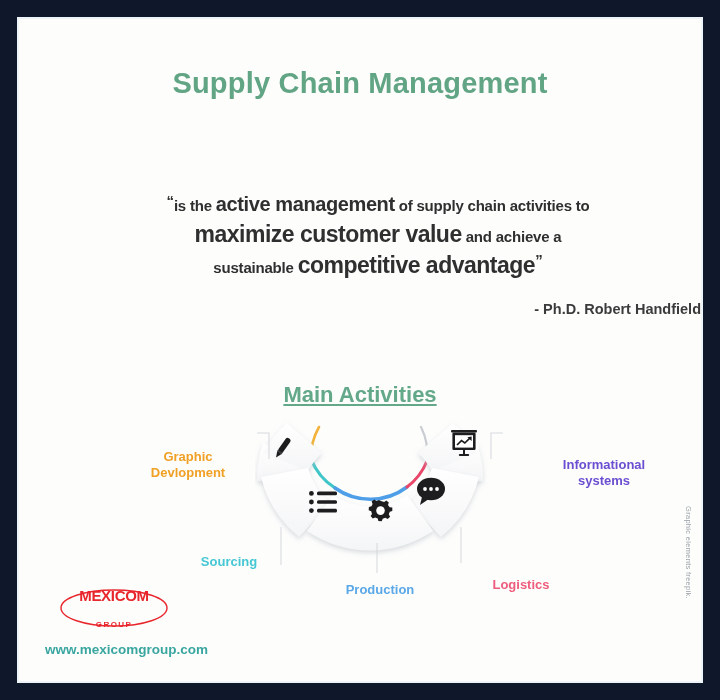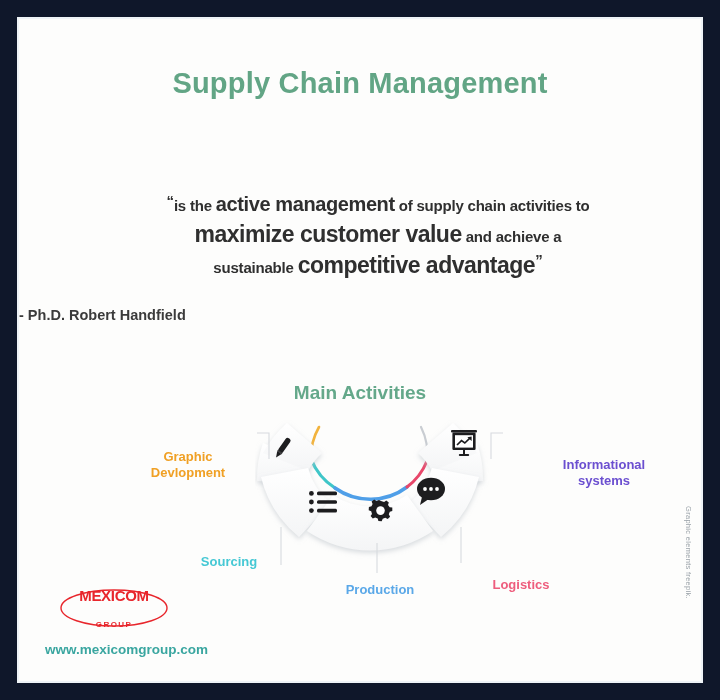--- a/index.html
+++ b/index.html
@@ -56,39 +56,40 @@
     color: #2f2f2f;
     line-height: 1.38;
   }
   #quote .ln { display: block; white-space: nowrap; }
   .q-sm { font-size: 15px; font-weight: bold; letter-spacing: -0.2px; }
   .q-md { font-size: 20px; font-weight: bold; letter-spacing: -0.4px; }
   .q-lg { font-size: 23px; font-weight: bold; letter-spacing: -0.5px; }
   .q-mark { font-size: 15px; font-weight: bold; vertical-align: top; }
   #attrib {
     position: absolute;
-    top: 288px;
+    top: 282px;
     left: 0;
     width: 100%;
-    text-align: left;
+    text-align: right;
     font-size: 14.5px;
     font-weight: bold;
     color: #3b3b3b;
   }
 
   
   #section-title {
     position: absolute;
     top: 363px;
     left: 0;
     width: 100%;
     text-align: center;
-    font-size: 19px;
+    font-size: 22px;
     font-weight: bold;
     color: #64a88a;
+    text-decoration: underline;
   }
 
   
   #diagram {
     position: absolute;
     left: 236px;
     top: 396px;
     width: 250px;
     height: 150px;
   }

